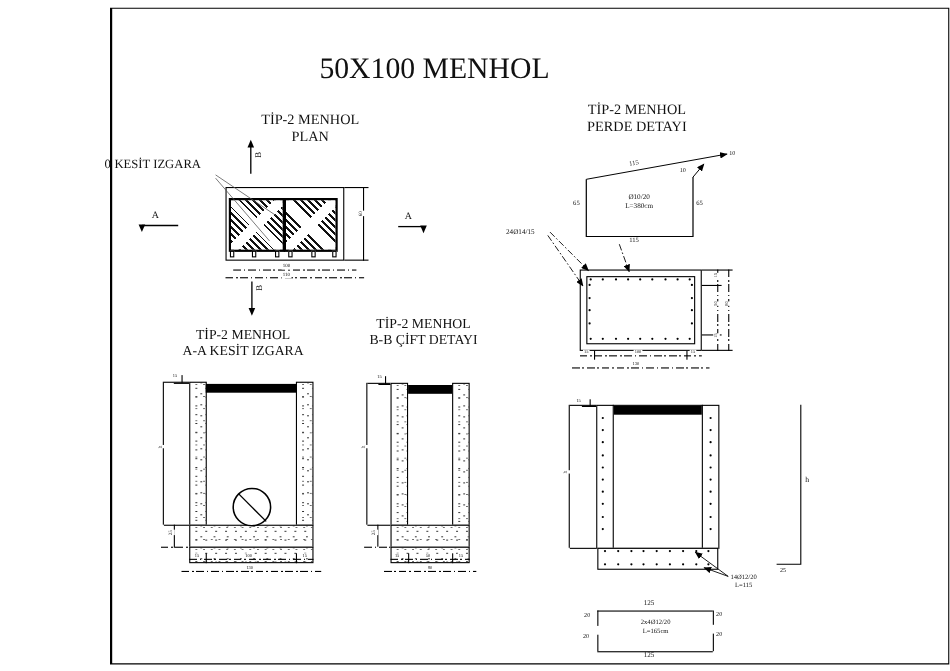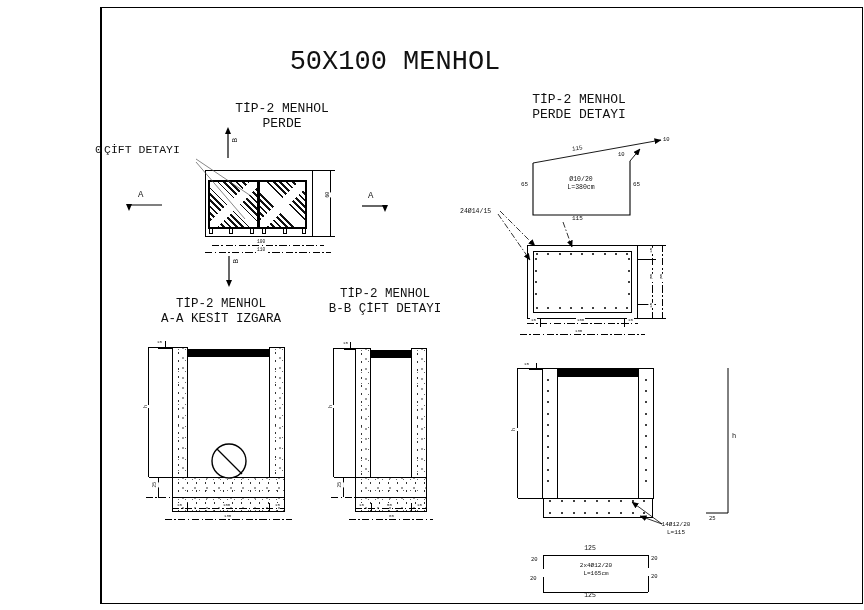--- a/index.html
+++ b/index.html
@@ -1,17 +1,17 @@
 <!DOCTYPE html>
 <html><head>
 <meta charset="utf-8">
 <style>
   html,body{margin:0;padding:0;background:#fff}
   #sheet{position:relative;width:864px;height:610px;background:#fff;overflow:hidden;
-         font-family:Liberation Mono, monospace;color:#111}
+         font-family:Liberation Serif, serif;color:#111}
   .t{position:absolute;white-space:nowrap;line-height:1.1}
   .c{text-align:center}
   .hl{position:absolute;background:#000;height:1px}
   .vl{position:absolute;background:#000;width:1px}
   .ddh{position:absolute;height:1px;background:repeating-linear-gradient(90deg,#000 0 7px,transparent 7px 9.5px,#000 9.5px 11px,transparent 11px 13.5px)}
   .ddv{position:absolute;width:1px;background:repeating-linear-gradient(180deg,#000 0 7px,transparent 7px 9.5px,#000 9.5px 11px,transparent 11px 13.5px)}
   .box{position:absolute;border:1px solid #000;box-sizing:border-box;background:#fff}
   .blk{position:absolute;background:#000}
   .stipple{background-color:#fff;background-image:
     radial-gradient(circle,#333 .6px,transparent 1px),
@@ -34,24 +34,24 @@
 </style>
 </head>
 <body>
 
 <div id="sheet">
   <div class="frame"></div>
 
   <div class="t c" style="left:245px;top:48px;width:300px;font-size:27px">50X100 MENHOL</div>
 
   <div class="t c" style="left:212px;top:102px;width:140px;font-size:13px">TİP-2 MENHOL</div>
-  <div class="t c" style="left:212px;top:117px;width:140px;font-size:13px">PERDE</div>
+  <div class="t c" style="left:212px;top:117px;width:140px;font-size:13px">PLAN</div>
 
   <div class="t" style="left:95px;top:144px;width:7px;overflow:hidden;font-size:11.5px">0</div>
-  <div class="t" style="left:104px;top:144px;font-size:11.5px">ÇİFT DETAYI</div>
+  <div class="t" style="left:104px;top:144px;font-size:11.5px">KESİT IZGARA</div>
 
   <div class="box" style="left:205px;top:170px;width:108px;height:67px"></div>
   <div class="grate" style="left:208px;top:180px;width:51px;height:49px"></div>
   <div class="grate" style="left:258px;top:180px;width:49px;height:49px"></div>
   <div class="tab" style="left:209px;top:228px"></div>
   <div class="tab" style="left:229px;top:228px"></div>
   <div class="tab" style="left:250px;top:228px"></div>
   <div class="tab" style="left:262px;top:228px"></div>
   <div class="tab" style="left:283px;top:228px"></div>
   <div class="tab" style="left:302px;top:228px"></div>

